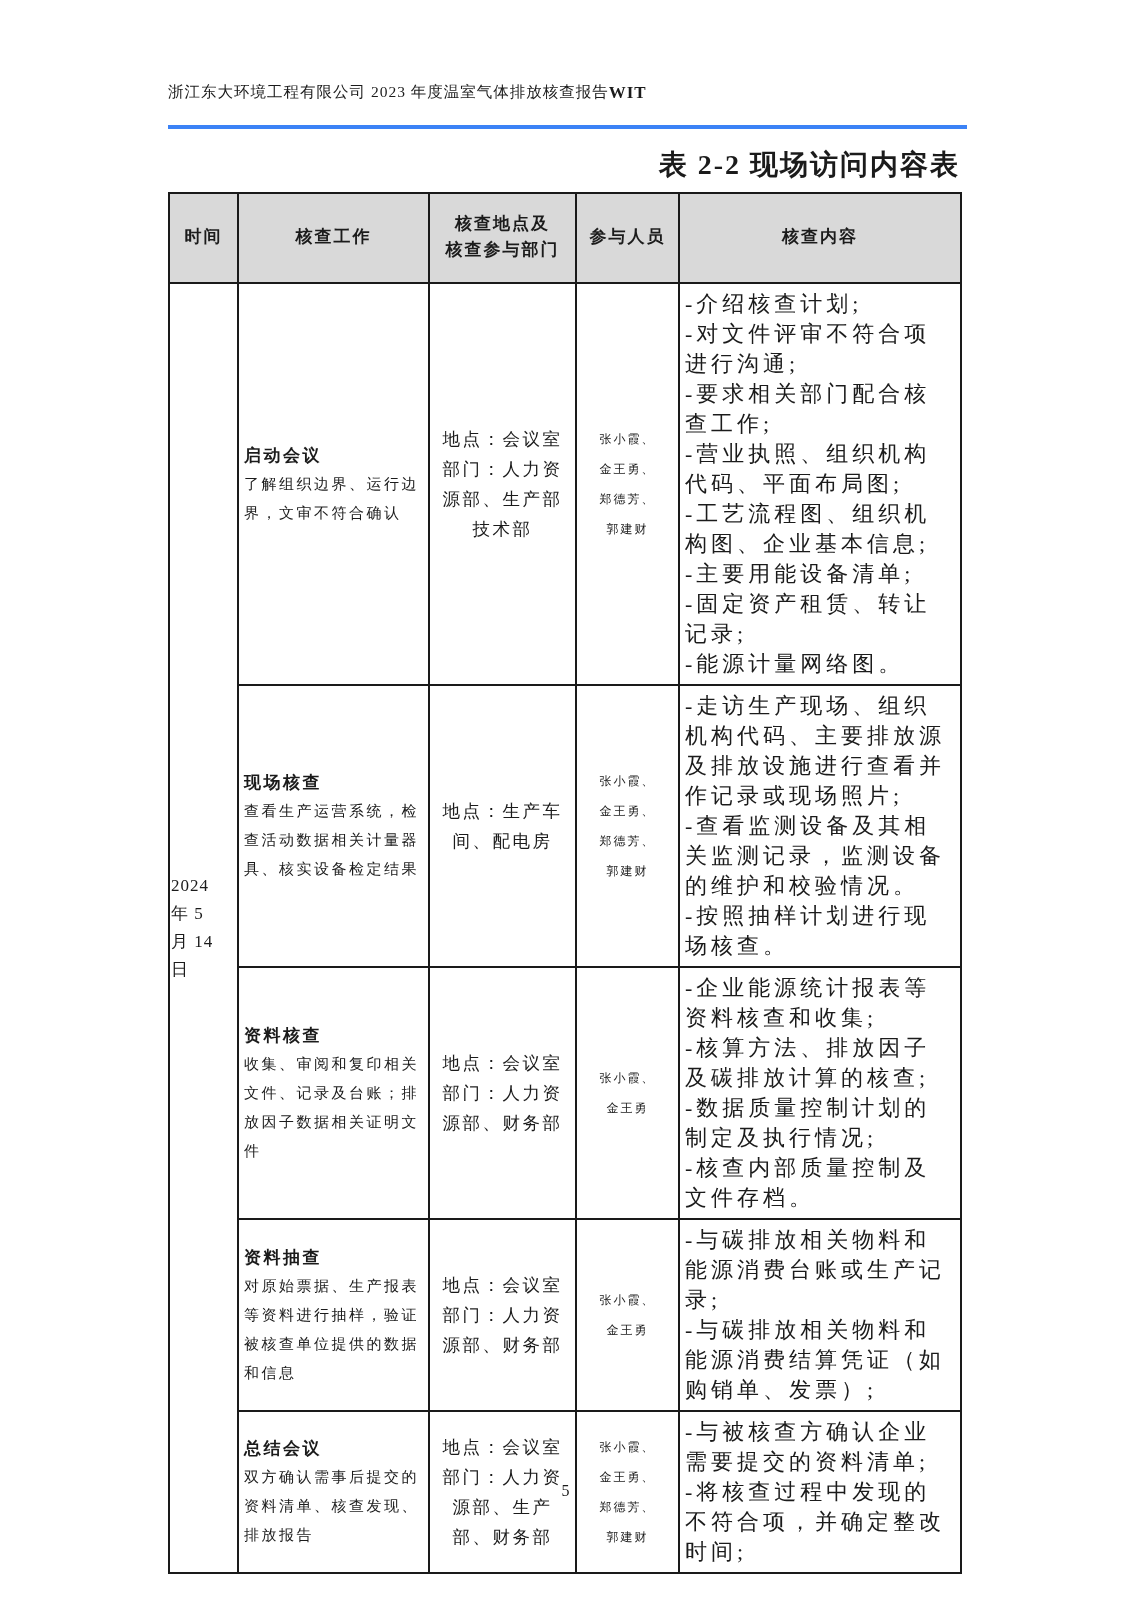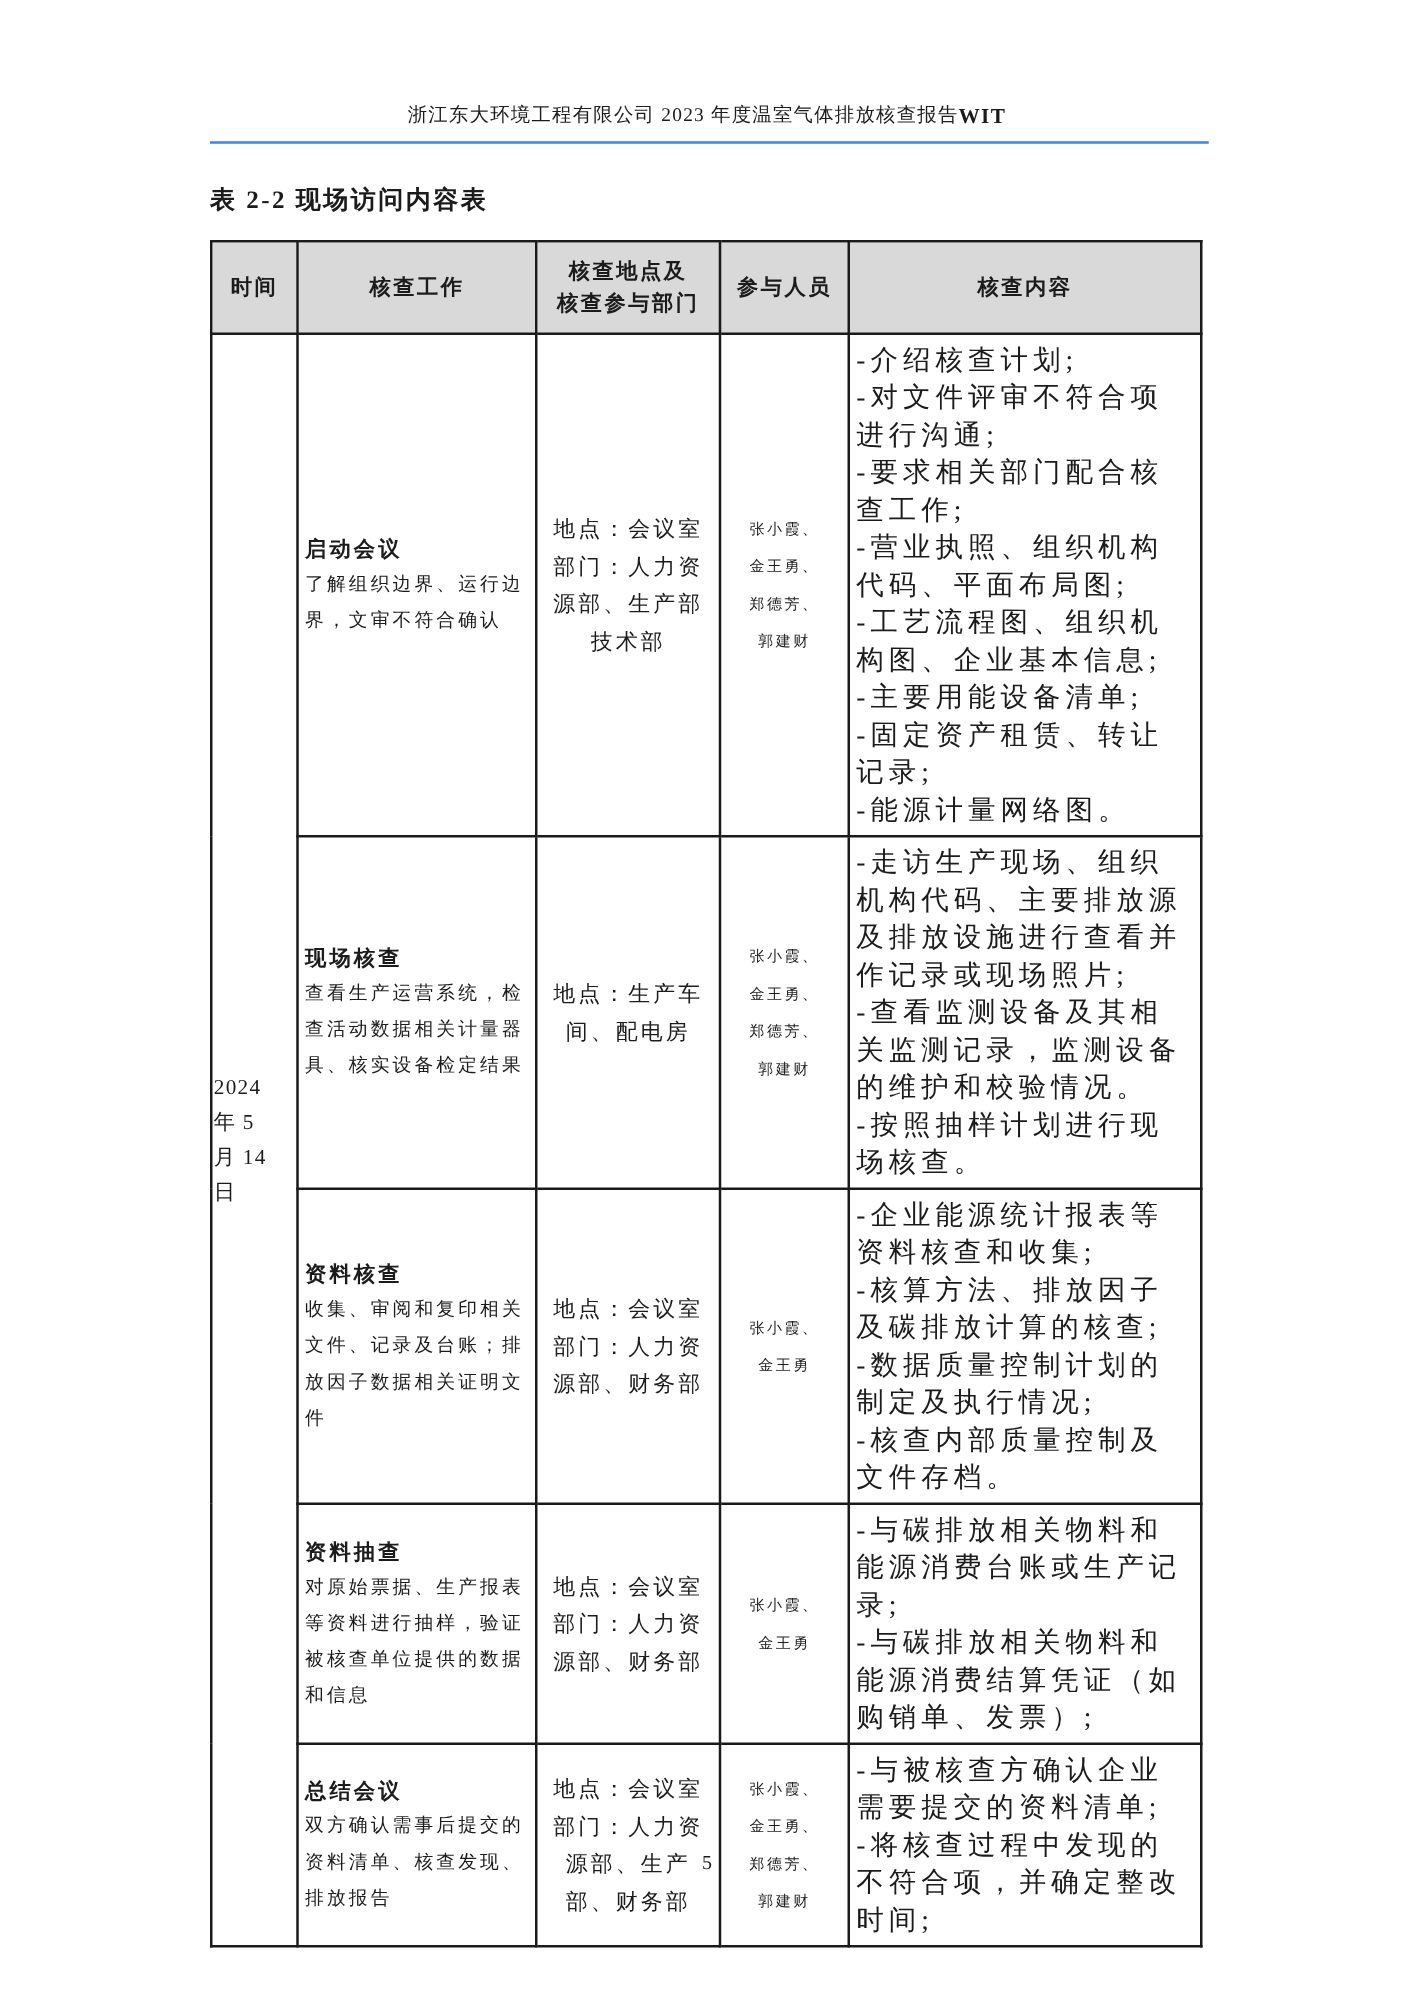--- a/index.html
+++ b/index.html
@@ -6,46 +6,46 @@
   body{
     width:1131px;height:1600px;position:relative;background:#ffffff;
     font-family:"Liberation Serif","DejaVu Serif",serif;
     color:#1b1b1b;
   }
   .preline{white-space:pre-line;}
 
   
   .doc-header{
     position:absolute;left:168px;top:82px;width:799px;
-    display:flex;justify-content:center;align-items:flex-end;
-    border-bottom:2px solid #3b82f6;padding-bottom:10px;
+    display:flex;justify-content:flex-start;align-items:flex-end;
+    border-bottom:4px solid #3b82f6;padding-bottom:22px;
   }
   .doc-header .h-title{font-size:15.5px;letter-spacing:1px;}
   .doc-header .h-logo{font-size:17px;font-weight:bold;letter-spacing:1px;padding-right:4px;}
 
   
   .table-title{
     position:absolute;left:168px;top:146px;width:792px;
-    text-align:left;font-size:20px;font-weight:bold;letter-spacing:2px;
+    text-align:right;font-size:28px;font-weight:bold;letter-spacing:2px;
   }
 
   
   table.visit{
     position:absolute;left:168px;top:192px;width:792px;
     border-collapse:collapse;table-layout:fixed;
   }
   table.visit th,table.visit td{
     border:2px solid #1a1a1a;vertical-align:middle;
     overflow:hidden;word-break:break-all;
   }
   table.visit th{
     background:#d9d9d9;font-size:17px;font-weight:bold;
     letter-spacing:2px;text-align:center;line-height:26px;
   }
-  tr.r-head{height:74px;}
+  tr.r-head{height:90px;font-family:Liberation Mono, monospace;}
   tr.r1{height:360px;} tr.r2{height:272px;} tr.r3{height:240px;}
   tr.r4{height:179px;} tr.r5{height:122px;}
 
   td.time-cell{
     text-align:left;font-size:17px;line-height:28px;letter-spacing:1px;
   }
   td.work-cell{text-align:left;padding:2px 5px;}
   .work-title{font-size:17px;font-weight:bold;letter-spacing:2.5px;line-height:29px;}
   .work-desc{font-size:15px;letter-spacing:2.5px;line-height:29px;}
   td.loc-cell{

